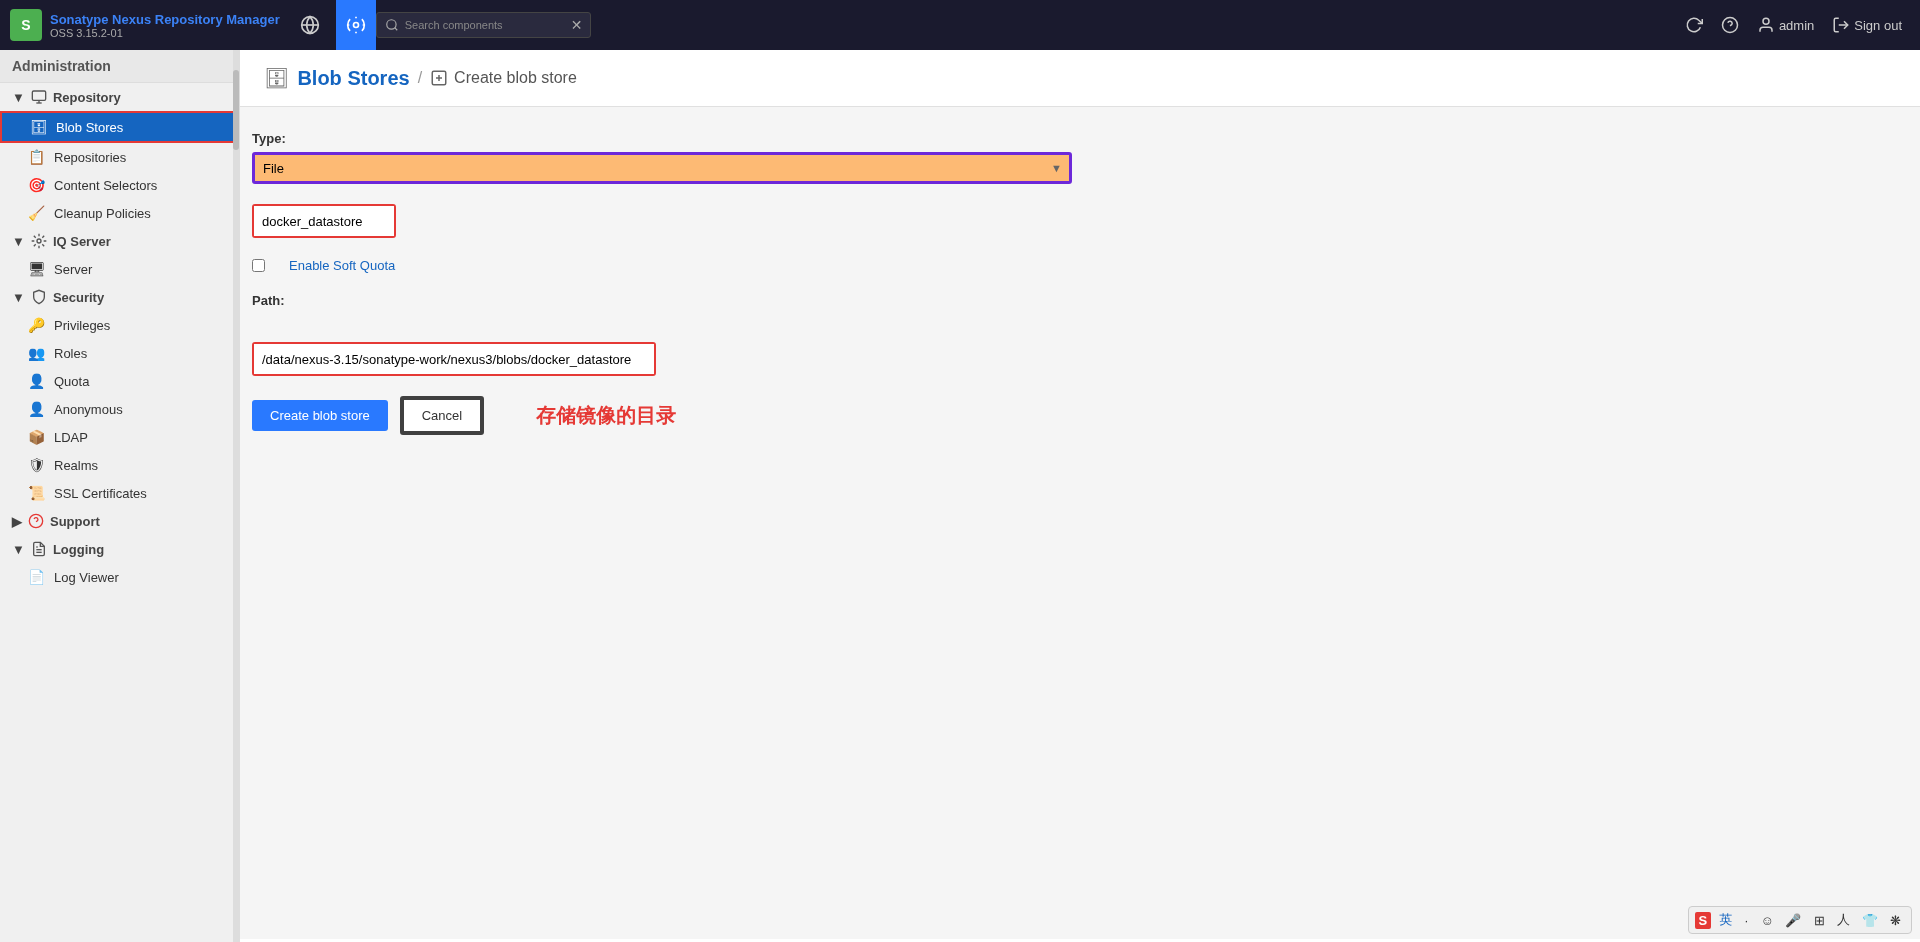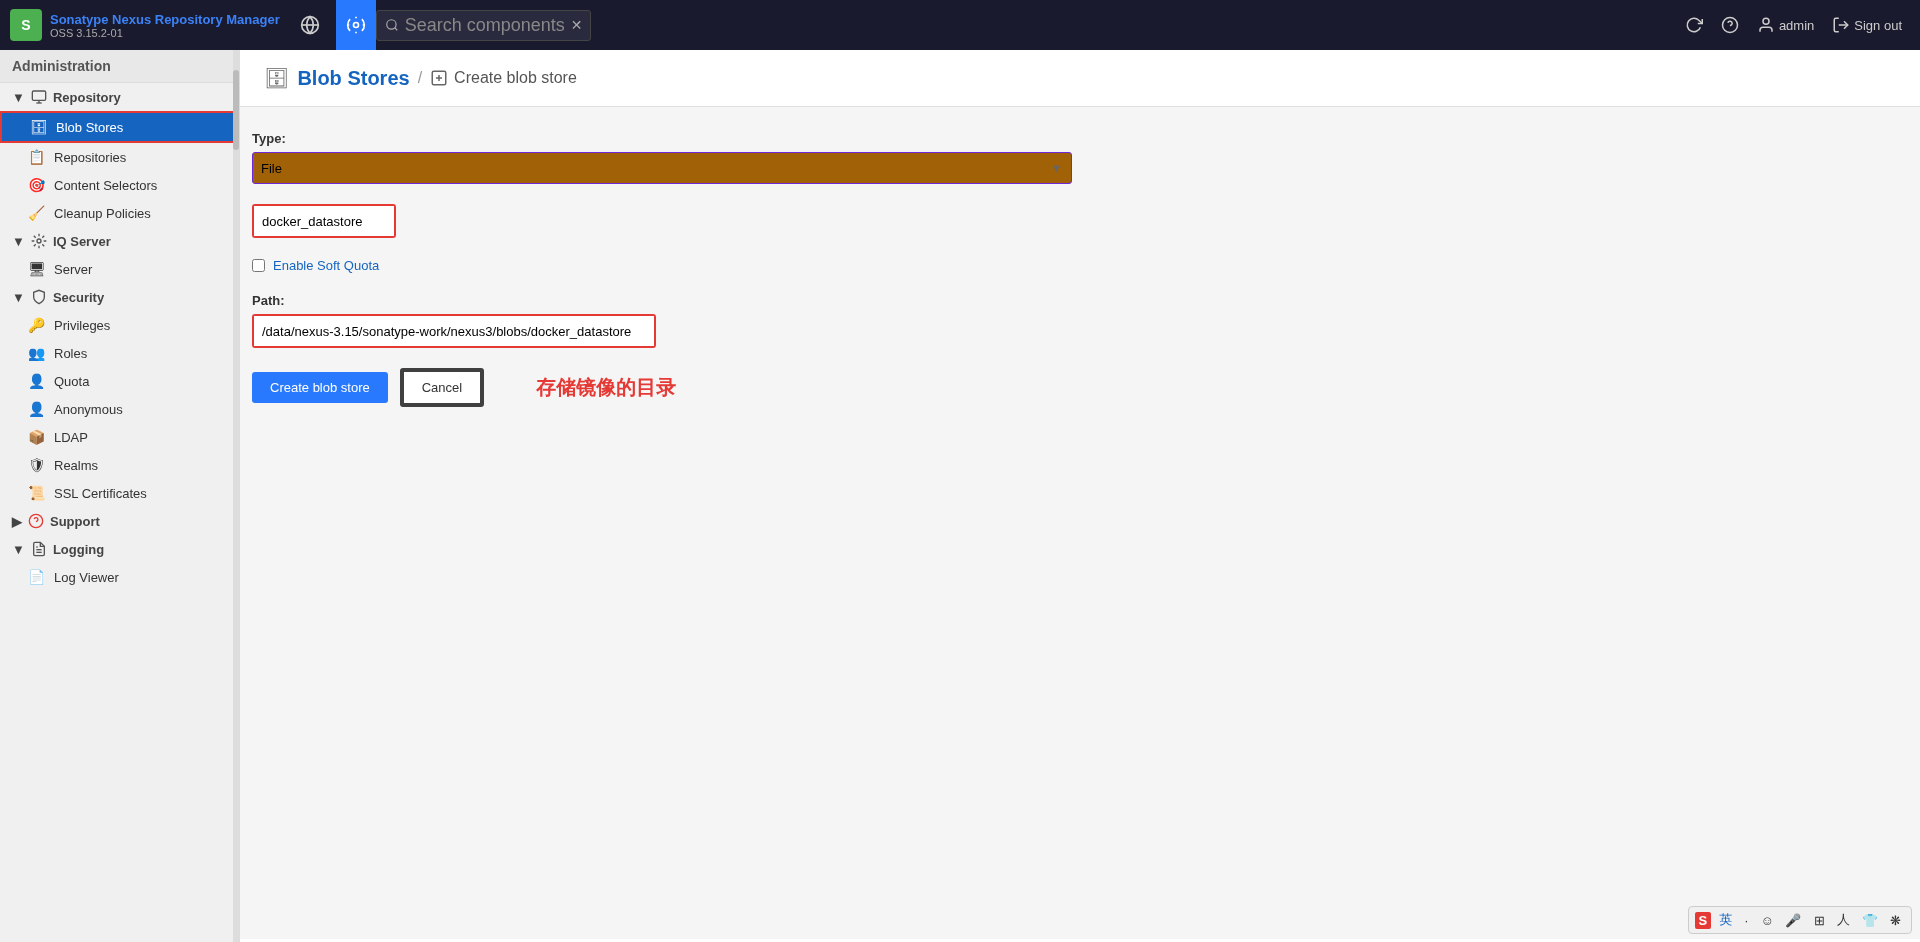--- a/index.html
+++ b/index.html
@@ -49,21 +49,21 @@
       border-radius: 3px;
       padding: 4px 8px;
       min-width: 200px;
       gap: 6px;
     }
     .search-bar input {
       background: transparent;
       border: none;
       outline: none;
       color: #84cc16;
-      font-size: 18px;
+      font-size: 11px;
       width: 160px;
     }
     .search-bar input::placeholder { color: #888; }
     .search-clear { color: #aaa; cursor: pointer; font-size: 14px; }
     .navbar-right {
       margin-left: auto;
       display: flex;
       align-items: center;
       gap: 2px;
     }
@@ -168,24 +168,24 @@
     .form-label {
       font-weight: bold;
       font-size: 13px;
       color: #333;
       margin-bottom: 6px;
       display: block;
     }
     .form-select {
       width: 820px;
       height: 32px;
-      border: 1px solid #6d28d9;
+      border: 3px solid #6d28d9;
       border-radius: 3px;
       padding: 0 8px;
-      background: #a16207;
+      background: #fdba74;
       font-size: 13px;
       appearance: none;
       cursor: pointer;
     }
     .select-wrapper {
       position: relative;
       width: 820px;
     }
     .select-wrapper::after {
       content: "▼";
@@ -209,32 +209,33 @@
       padding: 4px 8px;
       font-size: 13px;
       width: 140px;
       height: 30px;
     }
 
     .path-input-wrapper {
       border: 2px solid #e53935;
       border-radius: 3px;
       display: inline-block;
+      margin-top: 28px;
     }
     .path-input-wrapper input {
       border: none;
       outline: none;
       padding: 4px 8px;
       font-size: 13px;
       width: 400px;
       height: 30px;
     }
 
     .checkbox-row {
-      display: flex; align-items: center; gap: 8px;
+      display: flex; align-items: center; gap: 24px;
       margin-bottom: 20px;
     }
     .checkbox-label {
       font-size: 13px;
       color: #1565c0;
     }
 
     .btn-row { display: flex; gap: 12px; align-items: center; margin-top: 16px; }
     .btn-primary {
       background: #2979ff;

